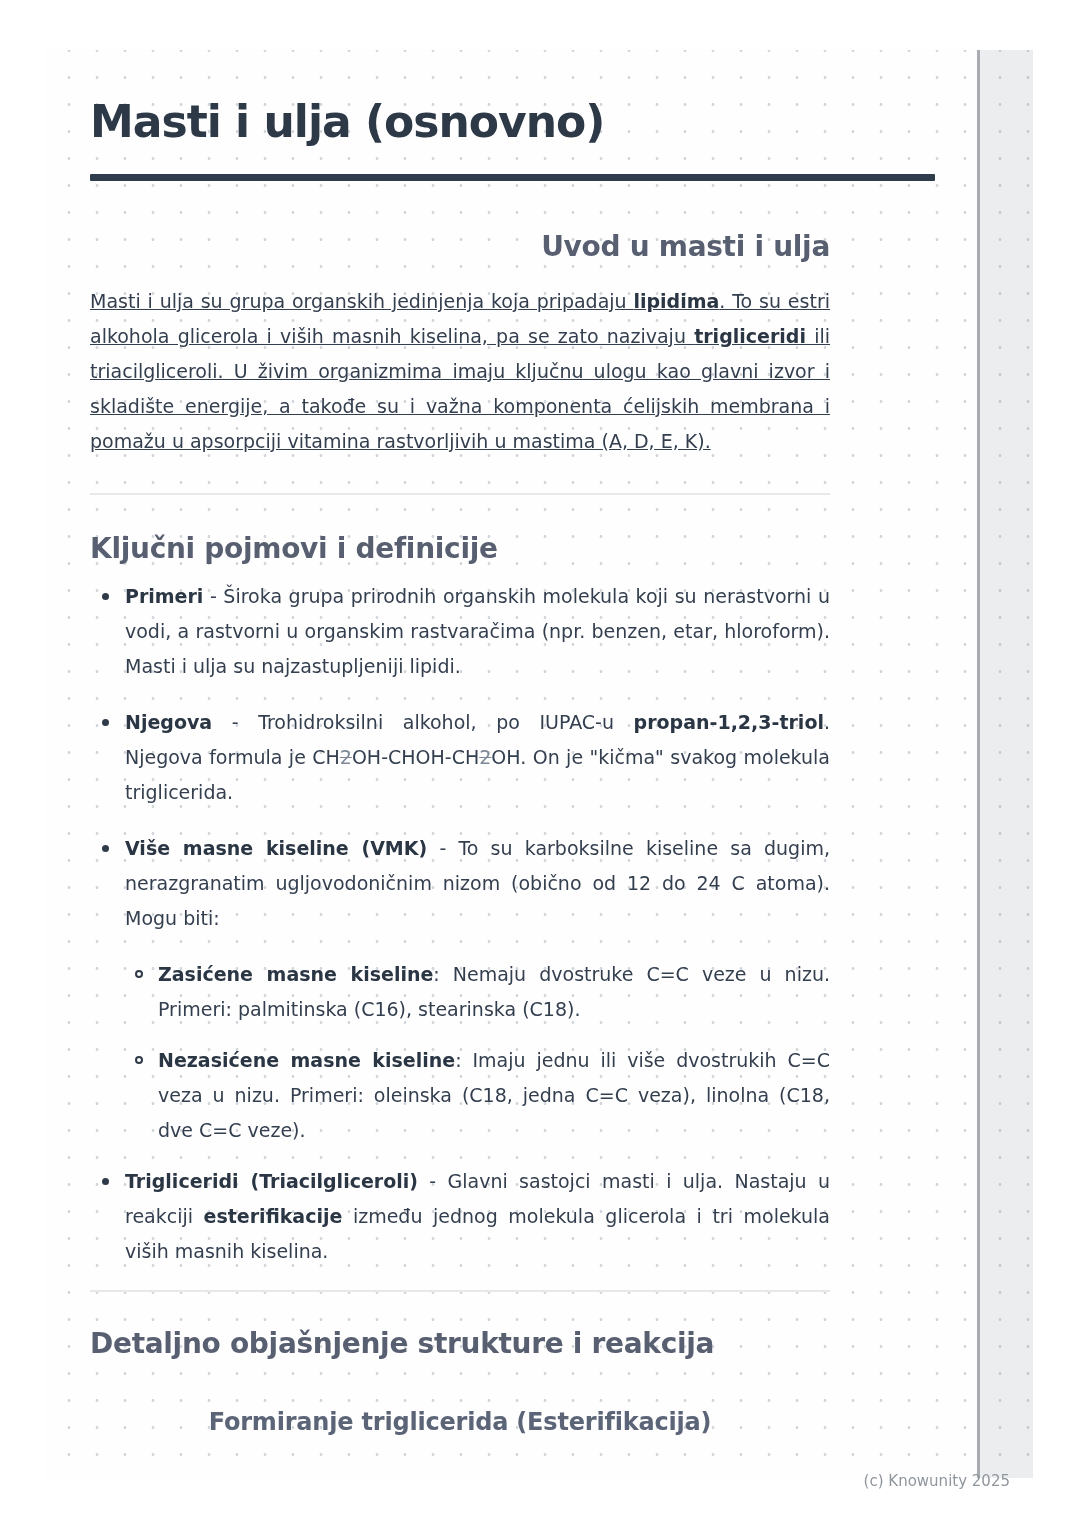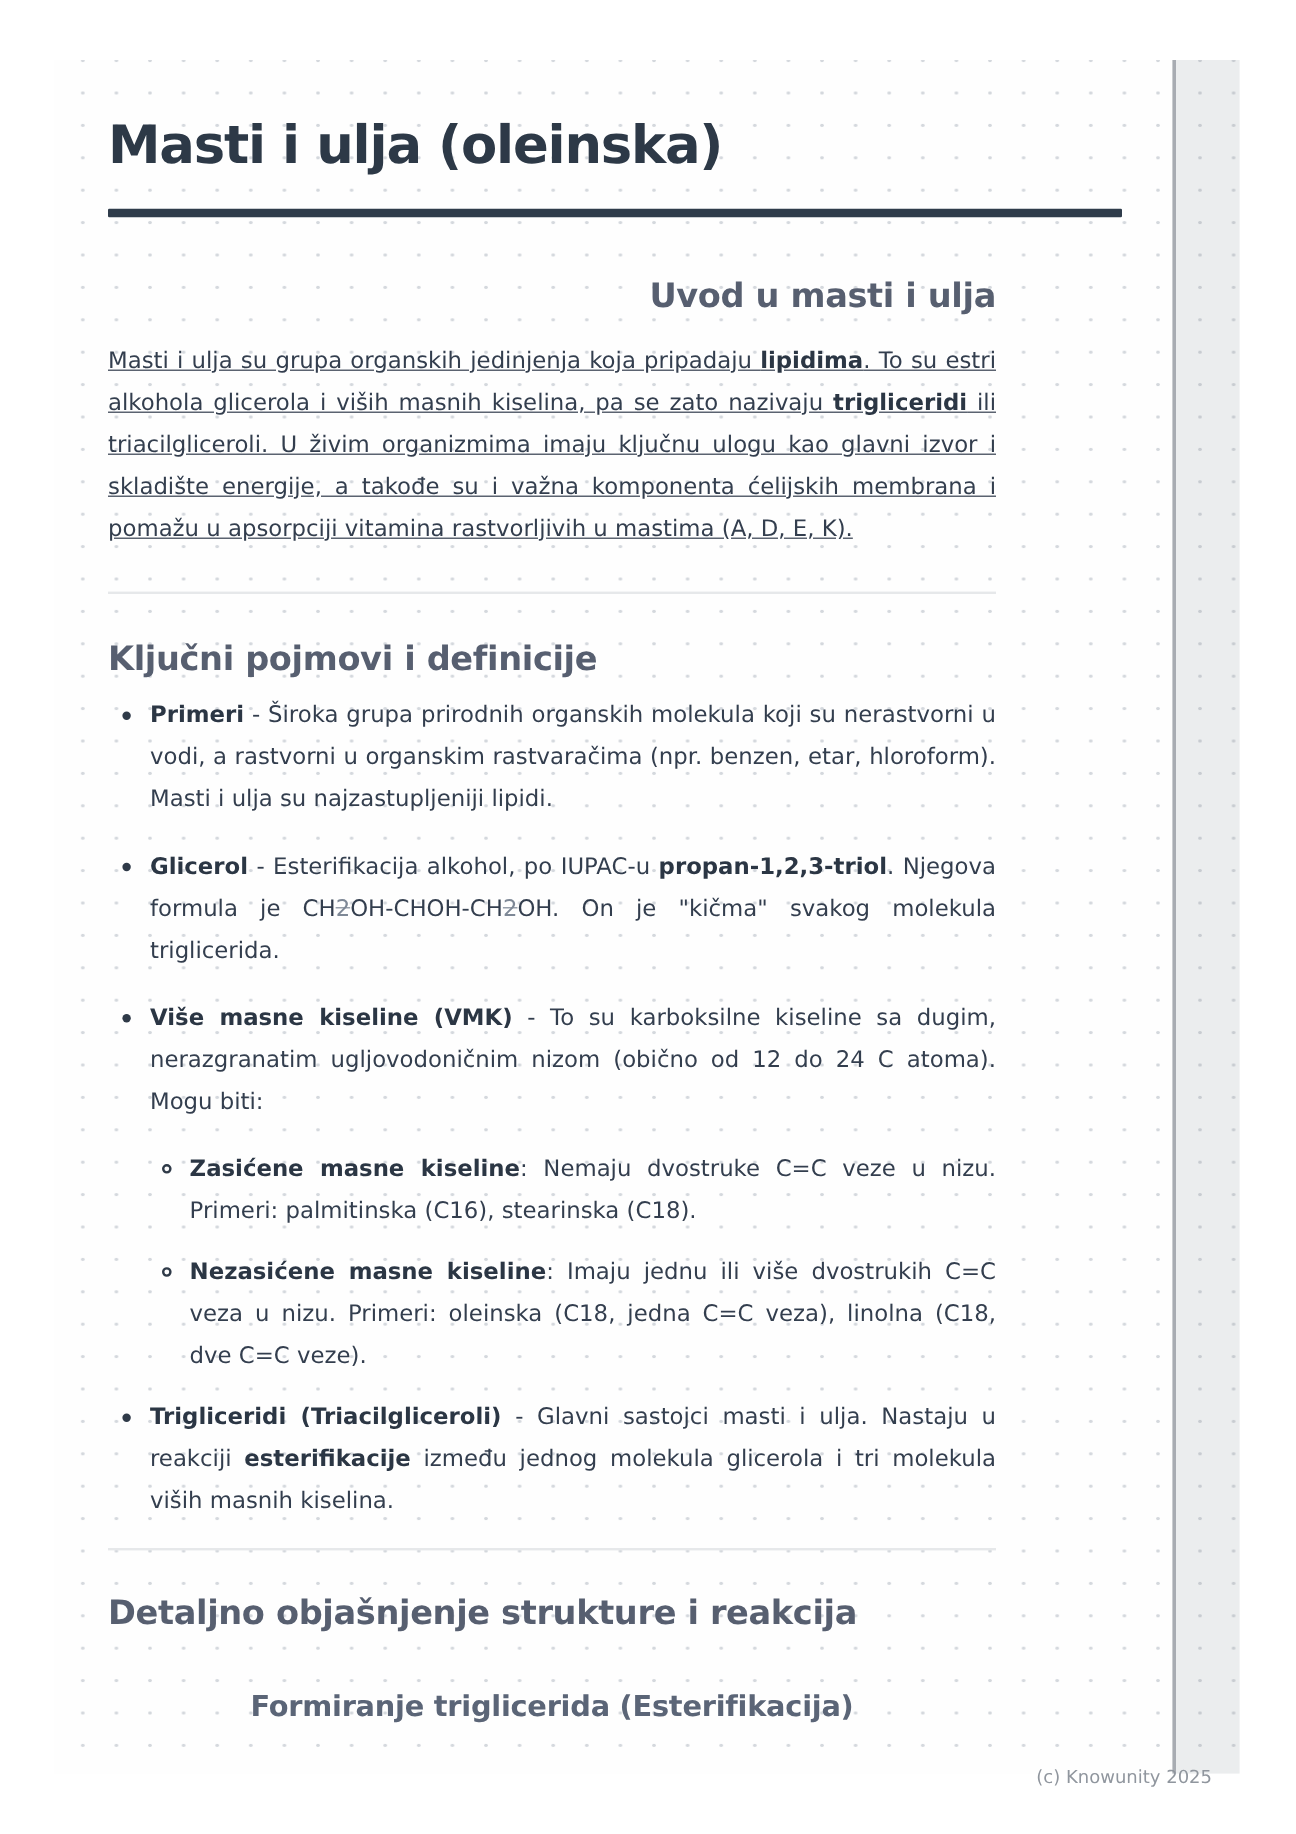--- a/index.html
+++ b/index.html
@@ -85,39 +85,39 @@
     font-size:15px; color:#90969e; white-space:nowrap;
   }
 </style>
 </head>
 <body>
 
 <div class="paper">
 
   <div class="content">
 
-    <h1 class="title">Masti i ulja (oleinska)</h1>
+    <h1 class="title">Masti i ulja (osnovno)</h1>
     <div class="title-rule"></div>
 
     <h2 class="sec h2-intro">Uvod u masti i ulja</h2>
     <p class="body-par"><span>Masti i ulja su grupa organskih jedinjenja koja pripadaju </span><span class="b">lipidima</span><span>. To su estri alkohola glicerola i viših masnih kiselina, pa se zato nazivaju </span><span class="b">trigliceridi</span><span> ili triacilgliceroli. U živim organizmima imaju ključnu ulogu kao glavni izvor i skladište energije, a takođe su i važna komponenta ćelijskih membrana i pomažu u apsorpciji vitamina rastvorljivih u mastima (A, D, E, K).</span></p>
 
     <div class="divider"></div>
 
     <h2 class="sec h2-terms">Ključni pojmovi i definicije</h2>
 
     <ul class="blist">
 
     <li class="li l1">
           <span class="marker"></span>
           <span class="li-text"><span class="b">Primeri</span><span> - Široka grupa prirodnih organskih molekula koji su nerastvorni u vodi, a rastvorni u organskim rastvaračima (npr. benzen, etar, hloroform). Masti i ulja su najzastupljeniji lipidi.</span></span>
         </li>
         <li class="li l1">
           <span class="marker"></span>
-          <span class="li-text"><span class="b">Glicerol</span><span> - Esterifikacija alkohol, po IUPAC-u </span><span class="b">propan-1,2,3-triol</span><span>. Njegova formula je CH</span><span class="strike">2</span><span>OH-CHOH-CH</span><span class="strike">2</span><span>OH. On je "kičma" svakog molekula triglicerida.</span></span>
+          <span class="li-text"><span class="b">Njegova</span><span> - Trohidroksilni alkohol, po IUPAC-u </span><span class="b">propan-1,2,3-triol</span><span>. Njegova formula je CH</span><span class="strike">2</span><span>OH-CHOH-CH</span><span class="strike">2</span><span>OH. On je "kičma" svakog molekula triglicerida.</span></span>
         </li>
         <li class="li l1">
           <span class="marker"></span>
           <span class="li-text"><span class="b">Više masne kiseline (VMK)</span><span> - To su karboksilne kiseline sa dugim, nerazgranatim ugljovodoničnim nizom (obično od 12 do 24 C atoma). Mogu biti:</span></span>
         </li>
         <li class="li l2">
           <span class="marker"></span>
           <span class="li-text"><span class="b">Zasićene masne kiseline</span><span>: Nemaju dvostruke C=C veze u nizu. Primeri: palmitinska (C16), stearinska (C18).</span></span>
         </li>
         <li class="li l2">

